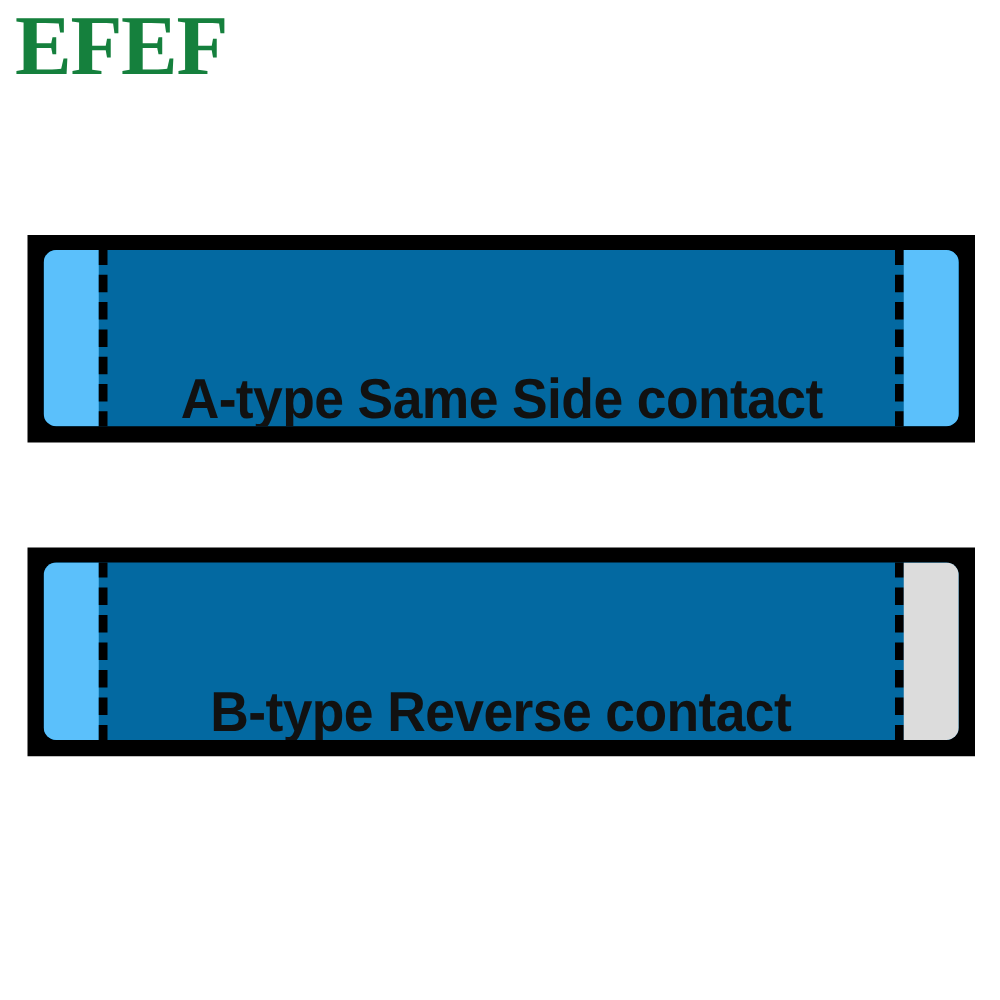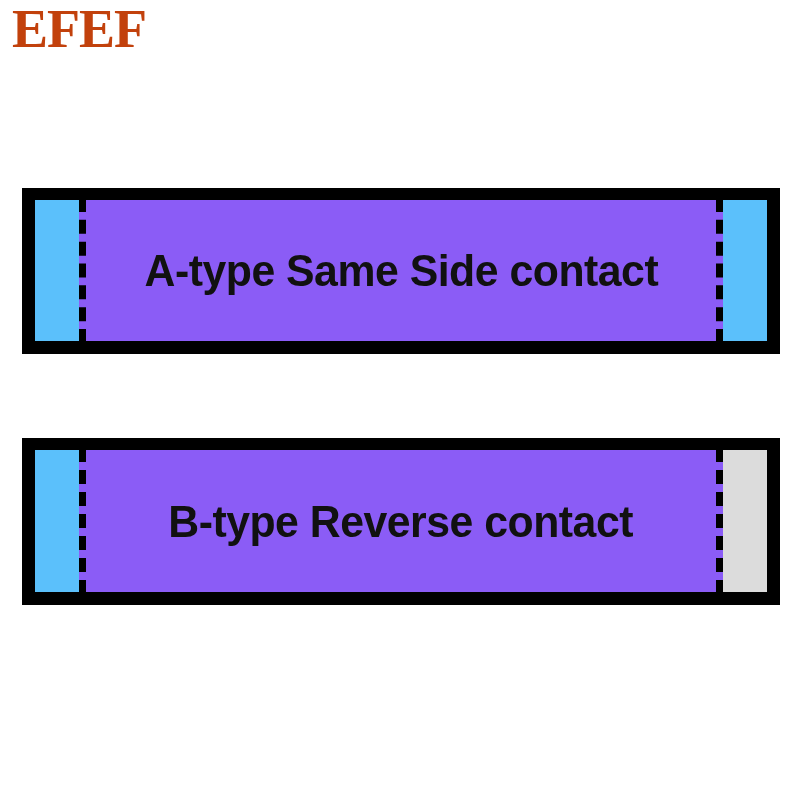--- a/index.html
+++ b/index.html
@@ -15,49 +15,50 @@
     overflow: hidden;
   }
 
   
   #brand-logo {
     position: absolute;
     left: 12px;
     top: 2px;
     font-family: "Liberation Serif", "DejaVu Serif", serif;
     font-weight: bold;
-    font-size: 54px;
+    font-size: 68px;
     line-height: 1;
     letter-spacing: -1px;
-    color: #c2410c;
+    color: #15803d;
     white-space: nowrap;
   }
 
   
   .cable {
     position: absolute;
     left: 22px;
     width: 758px;
     box-sizing: border-box;
     background: #000000;
     padding: 12px 13px 13px 13px;
   }
   #cable-a { top: 188px; height: 166px; }
   #cable-b { top: 438px; height: 167px; }
 
   .cable-inner {
     position: relative;
     width: 100%;
     height: 100%;
-    background: #8b5cf6;
+    background: #0369a1;
     box-sizing: border-box;
     display: flex;
-    align-items: center;
+    align-items: flex-end;
     justify-content: center;
     overflow: hidden;
+    border-radius: 10px;
   }
 
   
   .pad {
     position: absolute;
     top: 0;
     bottom: 0;
     width: 44px;
   }
   .pad-left  { left: 0; }

